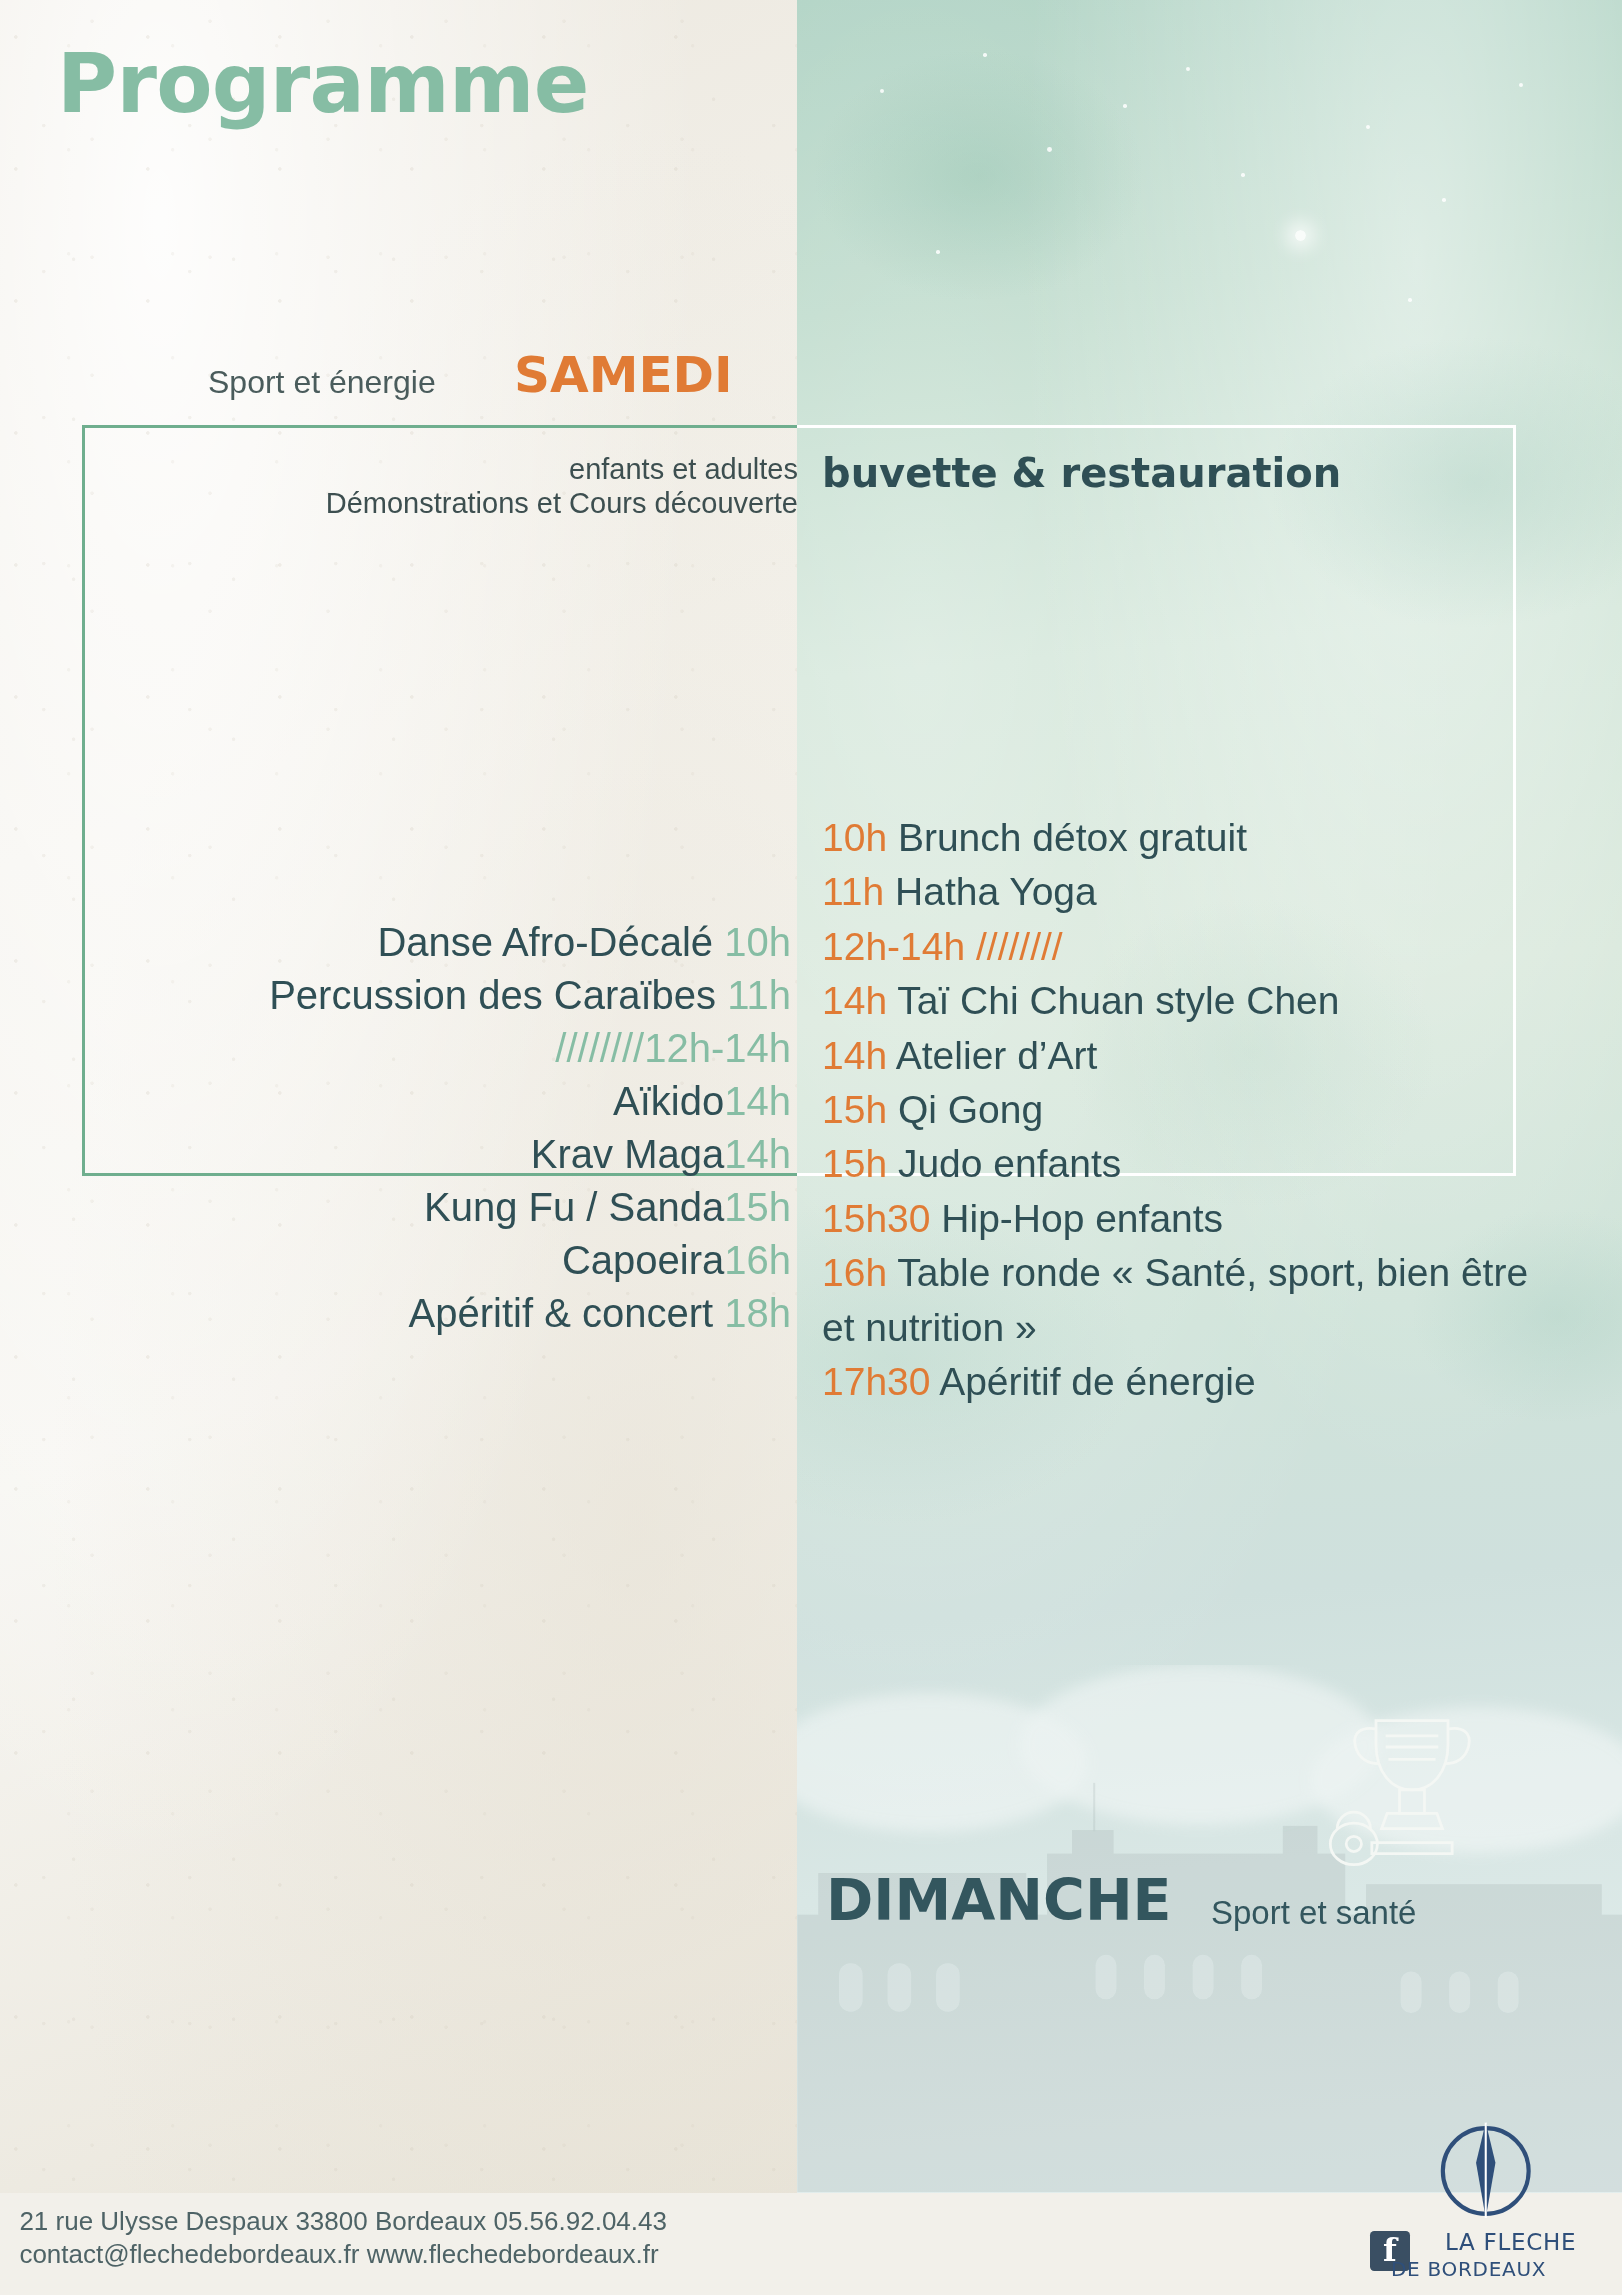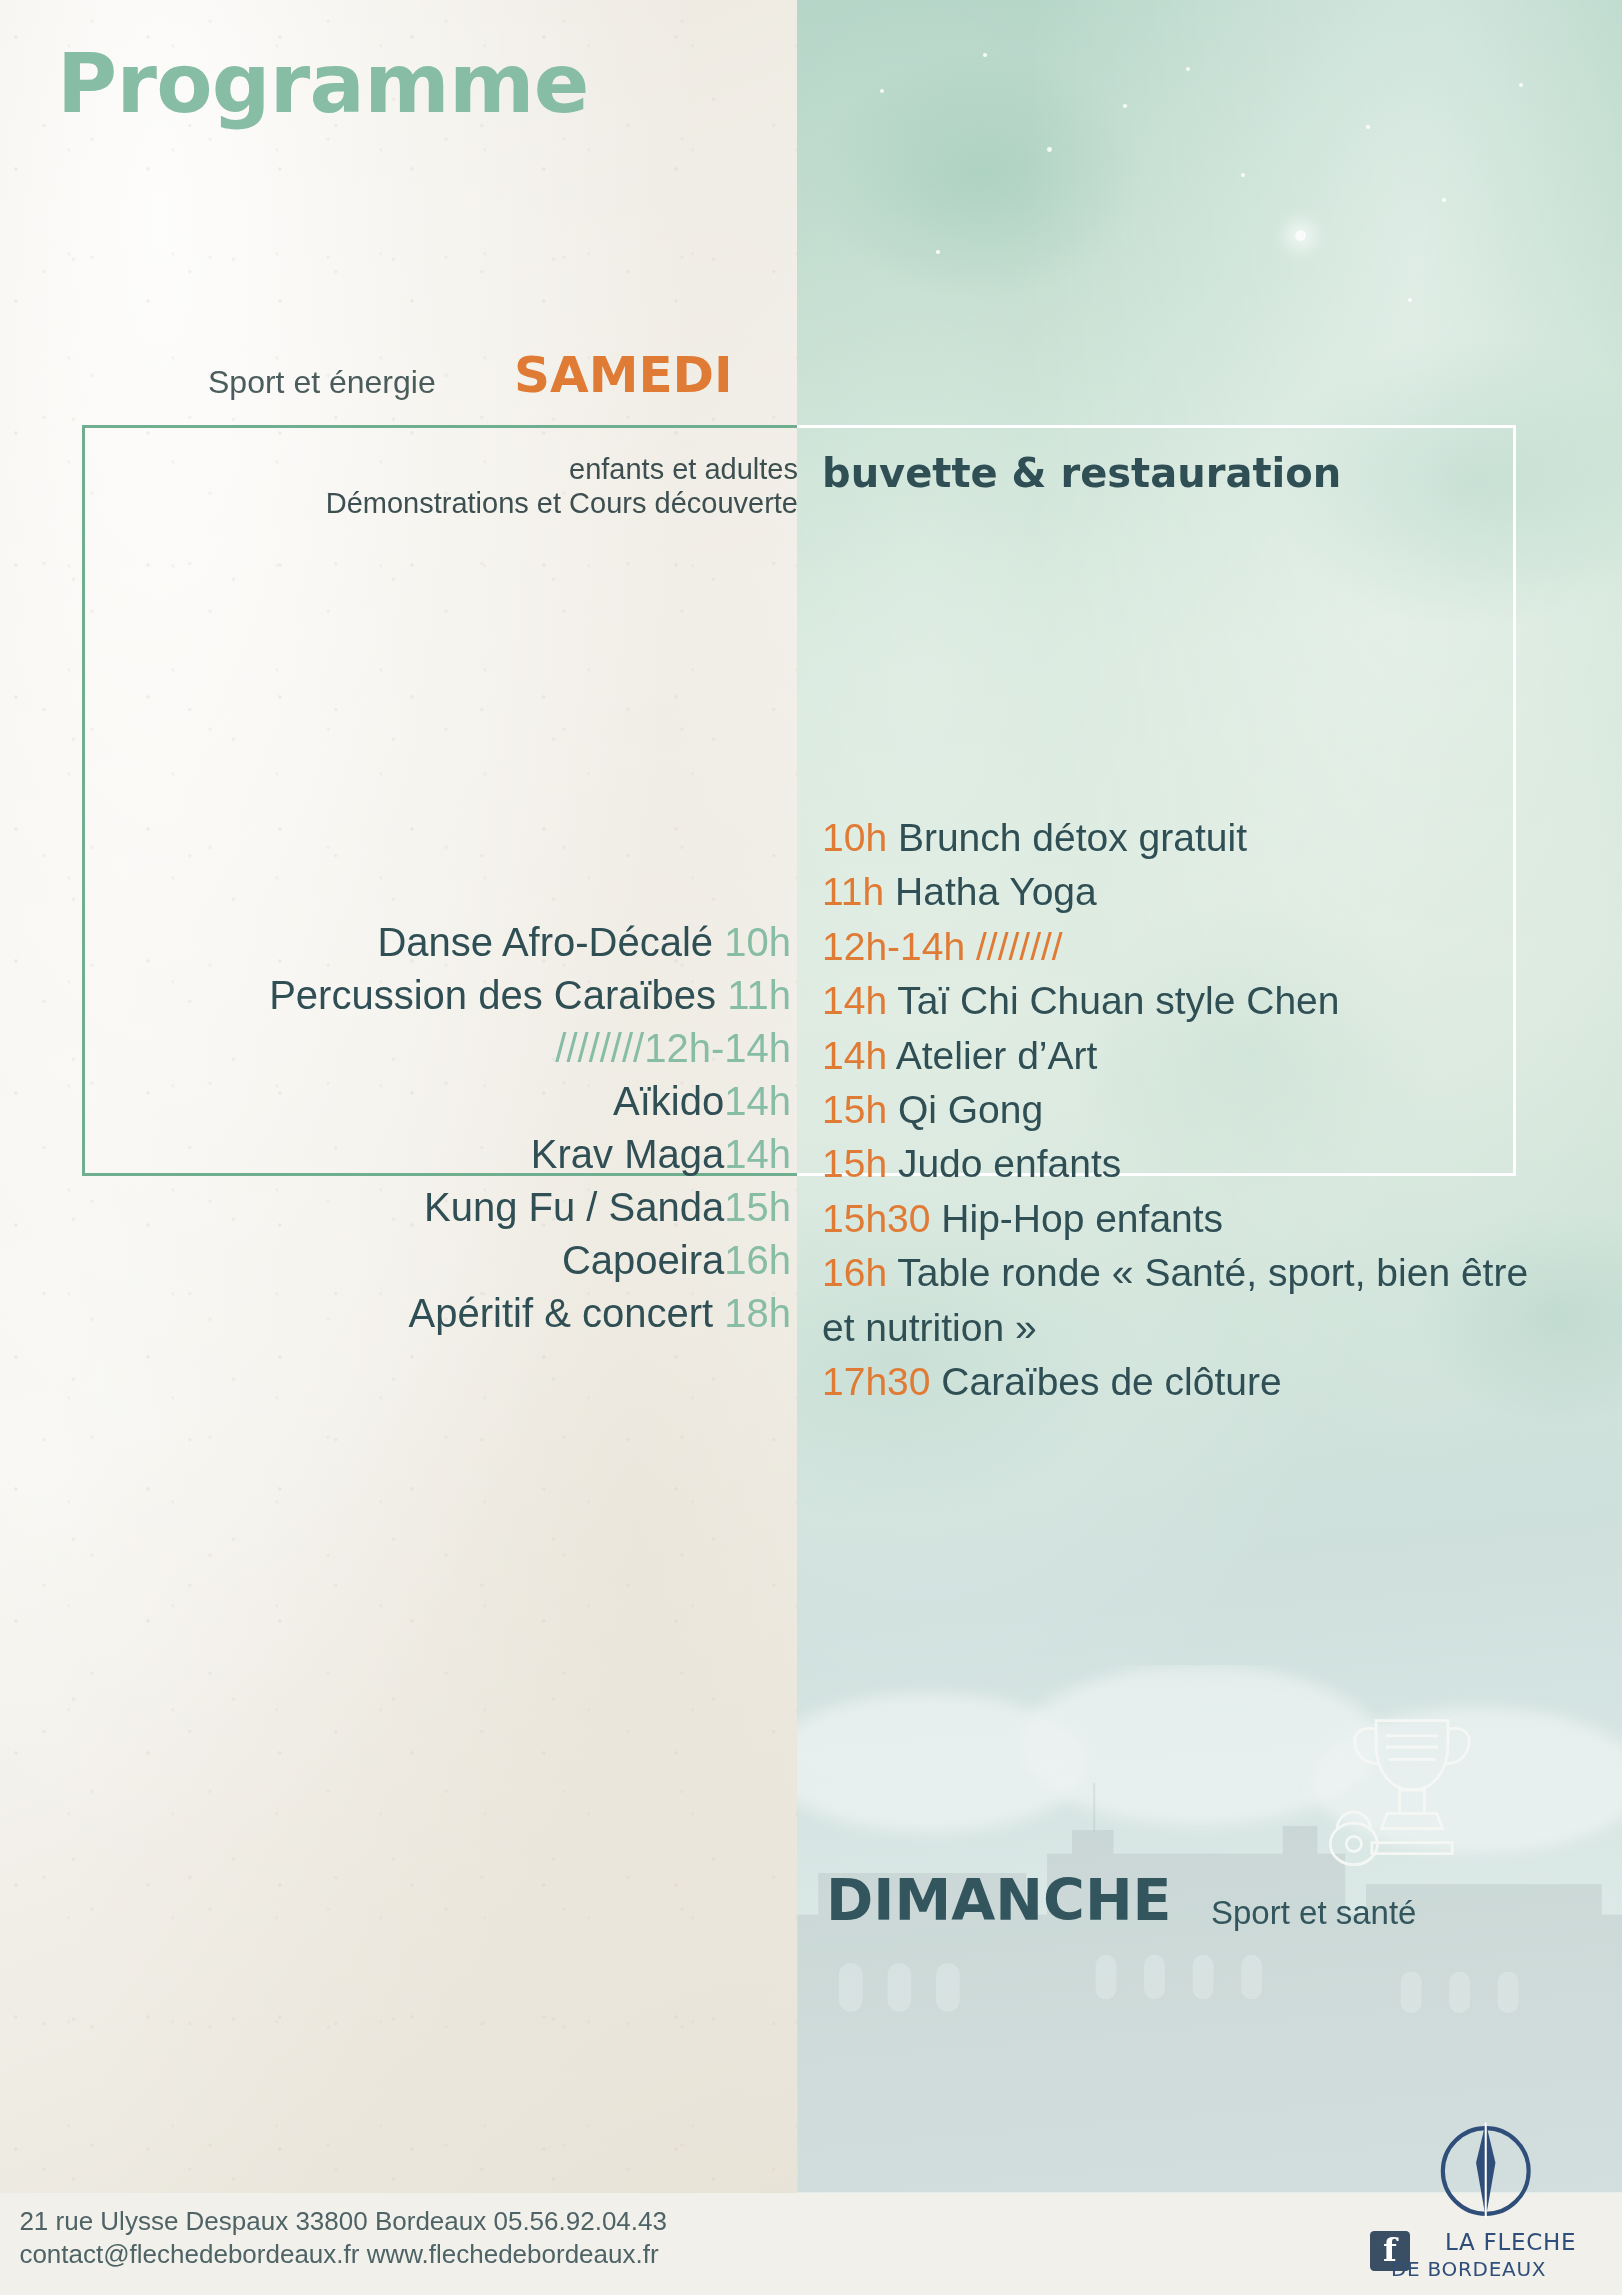--- a/index.html
+++ b/index.html
@@ -354,21 +354,21 @@
   <div class="sun-list">
     <div><span class="h">10h</span> <span>Brunch détox gratuit</span></div>
     <div><span class="h">11h</span> <span>Hatha Yoga</span></div>
     <div><span class="h">12h-14h</span> <span class="hash">////////</span></div>
     <div><span class="h">14h</span> <span>Taï Chi Chuan style Chen</span></div>
     <div><span class="h">14h</span> <span>Atelier d’Art</span></div>
     <div><span class="h">15h</span> <span>Qi Gong</span></div>
     <div><span class="h">15h</span> <span>Judo enfants</span></div>
     <div><span class="h">15h30</span> <span>Hip-Hop enfants</span></div>
     <div><span class="h">16h</span> <span>Table ronde « Santé, sport, bien être et nutrition »</span></div>
-    <div><span class="h">17h30</span> <span>Caraïbes de clôture</span></div>
+    <div><span class="h">17h30</span> <span>Apéritif de énergie</span></div>
   </div>
 
   <div class="trophy">
     <svg width="180" height="180" viewBox="0 0 260 260">
       <g fill="none" stroke="#f4f7f4" stroke-width="4">
         <path d="M78 40 h104 v34 c0 40 -22 66 -52 66 s-52 -26 -52 -66 z"></path>
         <path d="M78 52 c-22 -4 -34 6 -30 24 c4 18 18 26 34 26"></path>
         <path d="M182 52 c22 -4 34 6 30 24 c-4 18 -18 26 -34 26"></path>
         <path d="M112 140 h36 v34 h-36 z"></path>
         <path d="M86 196 h88 l-8 -22 h-72 z"></path>

